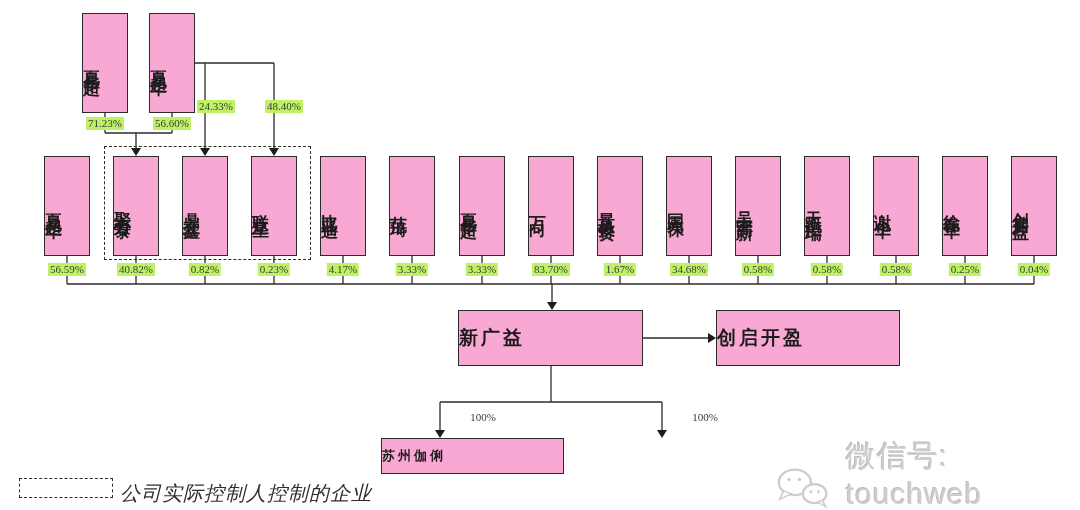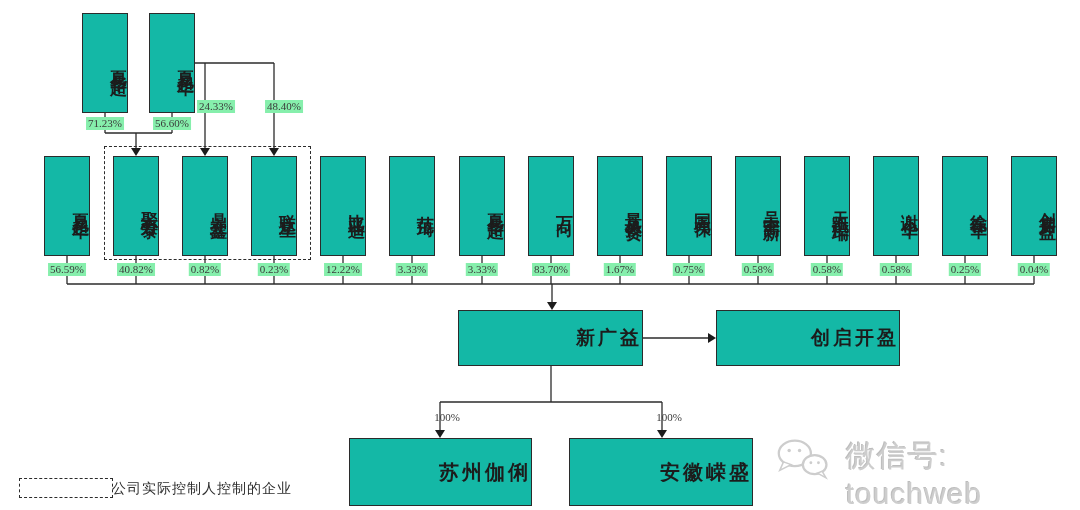--- a/index.html
+++ b/index.html
@@ -2,51 +2,52 @@
 <html><head>
 <meta charset="utf-8">
 <style>
   html,body { margin:0; padding:0; background:#ffffff; }
   #stage {
     position:relative; width:1080px; height:510px; background:#ffffff;
     font-family:"Liberation Serif","DejaVu Serif",serif; overflow:hidden;
   }
   svg.overlay { position:absolute; left:0; top:0; pointer-events:none; }
   .box {
-    position:absolute; box-sizing:border-box; background:#14b8a6;
-    border:1.5px solid #2b2b2b; display:flex; align-items:center; justify-content:flex-end;
+    position:absolute; box-sizing:border-box; background:#f9a8d4;
+    border:1.5px solid #2b2b2b; display:flex; align-items:center; justify-content:flex-start;
     color:#1c1c1c;
   }
   .sh   { width:46px; height:100px; top:156px; }
   .topbox { width:46px; height:100px; top:13px; }
   .vname {
     writing-mode:vertical-rl; text-orientation:upright;
     font-size:17px; font-weight:600; letter-spacing:4px; line-height:1;
   }
   .wide { height:56px; top:310px; font-size:19px; font-weight:600; letter-spacing:3px; }
-  .sub  { height:68px; top:438px; font-size:20px; font-weight:600; letter-spacing:3px; }
+  .sub  { height:36px; top:438px; font-size:13px; font-weight:600; letter-spacing:3px;margin-left:32px; }
   .pct {
     position:absolute; transform:translateX(-50%); white-space:nowrap;
-    font-size:11px; color:#3a3a3a; background:#86efac; padding:0 2px; line-height:13px;
-  }
-  .pct.nobg { background:transparent; }
+    font-size:11px; color:#3a3a3a; background:#bef264; padding:0 2px; line-height:13px;
+  }
+  .pct.nobg { background:transparent;margin-left:36px; }
   .ctrl-rect {
     position:absolute; left:104px; top:146px; width:207px; height:114px;
     border:1.6px dashed #2b2b2b; box-sizing:border-box; background:transparent;
   }
   .legend-rect {
     position:absolute; left:19px; top:478px; width:94px; height:20px;
     border:1.5px dashed #2b2b2b; box-sizing:border-box;
   }
   .legend-label {
-    position:absolute; left:112px; top:480px; font-size:14px; color:#2e2e2e;
+    position:absolute; left:120px; top:480px; font-size:20px; color:#2e2e2e;
     letter-spacing:1px;
+    font-style:italic;
   }
   .watermark {
-    position:absolute; left:775px; top:436px; display:flex; align-items:flex-start; gap:16px;
+    position:absolute; left:775px; top:436px; display:flex; align-items:flex-end; gap:16px;
   }
   .watermark-text {
     font-family:"Liberation Sans","DejaVu Sans",sans-serif;
     font-size:30px; color:#cdcdcd; letter-spacing:1px;
     text-shadow:1px 1px 0 #ffffff, -1px -1px 0 #bdbdbd;
   }
 </style>
 </head>
 <body>
 
@@ -158,46 +159,43 @@
       <span class="vname">徐春华</span>
     </div>
   <div class="box sh" style="left:1011px">
       <span class="vname">创启开盈</span>
     </div>
 
   <div class="pct" style="left:67px;   top:263px">56.59%</div>
   <div class="pct" style="left:136px;  top:263px">40.82%</div>
   <div class="pct" style="left:205px;  top:263px">0.82%</div>
   <div class="pct" style="left:274px;  top:263px">0.23%</div>
-  <div class="pct" style="left:343px;  top:263px">12.22%</div>
+  <div class="pct" style="left:343px;  top:263px">4.17%</div>
   <div class="pct" style="left:412px;  top:263px">3.33%</div>
   <div class="pct" style="left:482px;  top:263px">3.33%</div>
   <div class="pct" style="left:551px;  top:263px">83.70%</div>
   <div class="pct" style="left:620px;  top:263px">1.67%</div>
-  <div class="pct" style="left:689px;  top:263px">0.75%</div>
+  <div class="pct" style="left:689px;  top:263px">34.68%</div>
   <div class="pct" style="left:758px;  top:263px">0.58%</div>
   <div class="pct" style="left:827px;  top:263px">0.58%</div>
   <div class="pct" style="left:896px;  top:263px">0.58%</div>
   <div class="pct" style="left:965px;  top:263px">0.25%</div>
   <div class="pct" style="left:1034px; top:263px">0.04%</div>
 
   <div class="box wide" style="left:458px; width:185px">
     <span>新广益</span>
   </div>
   <div class="box wide" style="left:716px; width:184px">
     <span>创启开盈</span>
   </div>
 
   <div class="pct nobg" style="left:447px; top:411px">100%</div>
   <div class="pct nobg" style="left:669px; top:411px">100%</div>
   <div class="box sub" style="left:349px; width:183px">
     <span>苏州伽俐</span>
-  </div>
-  <div class="box sub" style="left:569px; width:184px">
-    <span>安徽嵘盛</span>
   </div>
 
   <div class="legend-rect"></div>
   <div class="legend-label">公司实际控制人控制的企业</div>
 
   <div class="watermark">
     <svg width="58" height="46" viewBox="0 0 58 46">
       <g stroke="#cdcdcd" stroke-width="2.4" fill="#ffffff">
         <ellipse cx="21" cy="17" rx="17" ry="13.5"></ellipse>
         <polygon points="9,26 5,35 17,29" stroke-width="1.6"></polygon>

